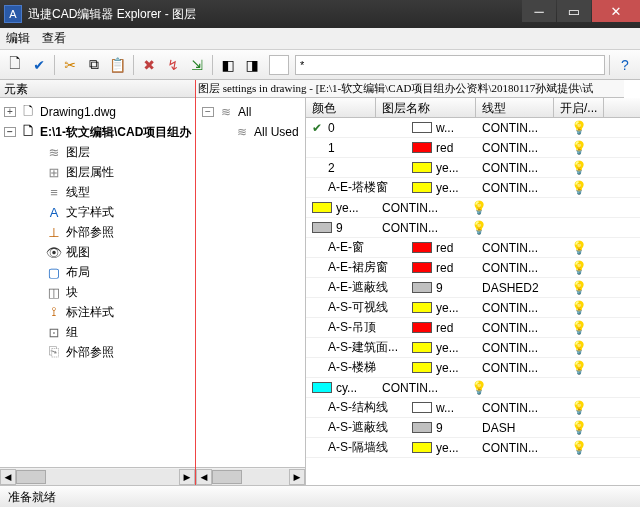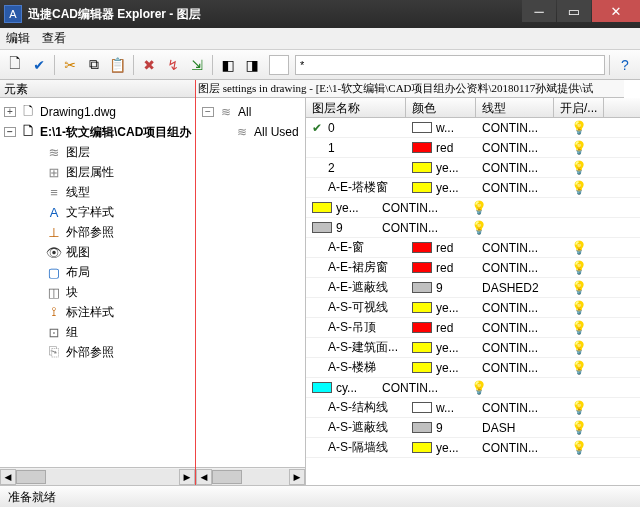--- a/index.html
+++ b/index.html
@@ -1,19 +1,19 @@
 <!DOCTYPE html>
 <html><head>
 <meta charset="utf-8">
 <style>
 * { box-sizing: border-box; margin: 0; padding: 0; font-family: "Microsoft YaHei", SimSun, sans-serif; font-size: 12px; }
 body { width: 640px; height: 507px; background: #fff; overflow: hidden; }
 .titlebar { height: 28px; background: linear-gradient(#3a3a3a,#2a2a2a); display: flex; align-items: center; color: #fff; padding-left: 4px; }
 .titlebar .appicon { width: 18px; height: 18px; background: #2a5aa8; border: 1px solid #4a7ac8; margin-right: 6px; display:flex;align-items:center;justify-content:center;color:#fff;font-size:11px;}
-.titlebar .title { flex: 1; font-size: 12px; font-weight: bold; }
+.titlebar .title { flex: 1; font-size: 12px; }
 .winbtns { display: flex; height: 100%; }
 .winbtn { width: 34px; height: 22px; display:flex;align-items:center;justify-content:center; color:#fff; font-size:13px; }
 .winbtn.close { width: 48px; background: #c75050; }
 .winbtn.min, .winbtn.max { background: #444; margin-right:1px;}
 .menubar { height: 22px; background: #f0f0f0; border-bottom: 1px solid #d0d0d0; display: flex; align-items: center; padding: 0 6px; gap: 12px; }
 .menuitem { color: #000; }
 .toolbar { height: 30px; background: linear-gradient(#fdfdfd,#ececec); border-bottom: 1px solid #c0c0c0; display:flex; align-items:center; padding: 0 4px; gap: 2px; }
 .tbtn { width: 22px; height: 22px; display:flex;align-items:center;justify-content:center; font-size:14px; border:1px solid transparent; }
 .sep { width:1px; height:20px; background:#c0c0c0; margin:0 2px; }
 .dd { width:20px; height:20px; border:1px solid #bbb; background:#fff; margin-left:4px;}
@@ -193,22 +193,22 @@
       <div class="track">
           <div class="thumb"></div>
         </div>
       <div class="ar">▶</div>
     </div>
   </div>
 
   <div class="rightpanel">
     <div style="height:18px"></div>
     <div class="gridhdr">
+      <div class="gh c2">颜色</div>
       <div class="gh c1">图层名称</div>
-      <div class="gh c2">颜色</div>
       <div class="gh c3">线型</div>
       <div class="gh c4">开启/...</div>
     </div>
     <div class="grid" id="grid-body">
         <div class="row">
           <div class="cell c1">
             <span class="chk">✔</span>
             <span>0</span>
           </div>
           <div class="cell c2">

